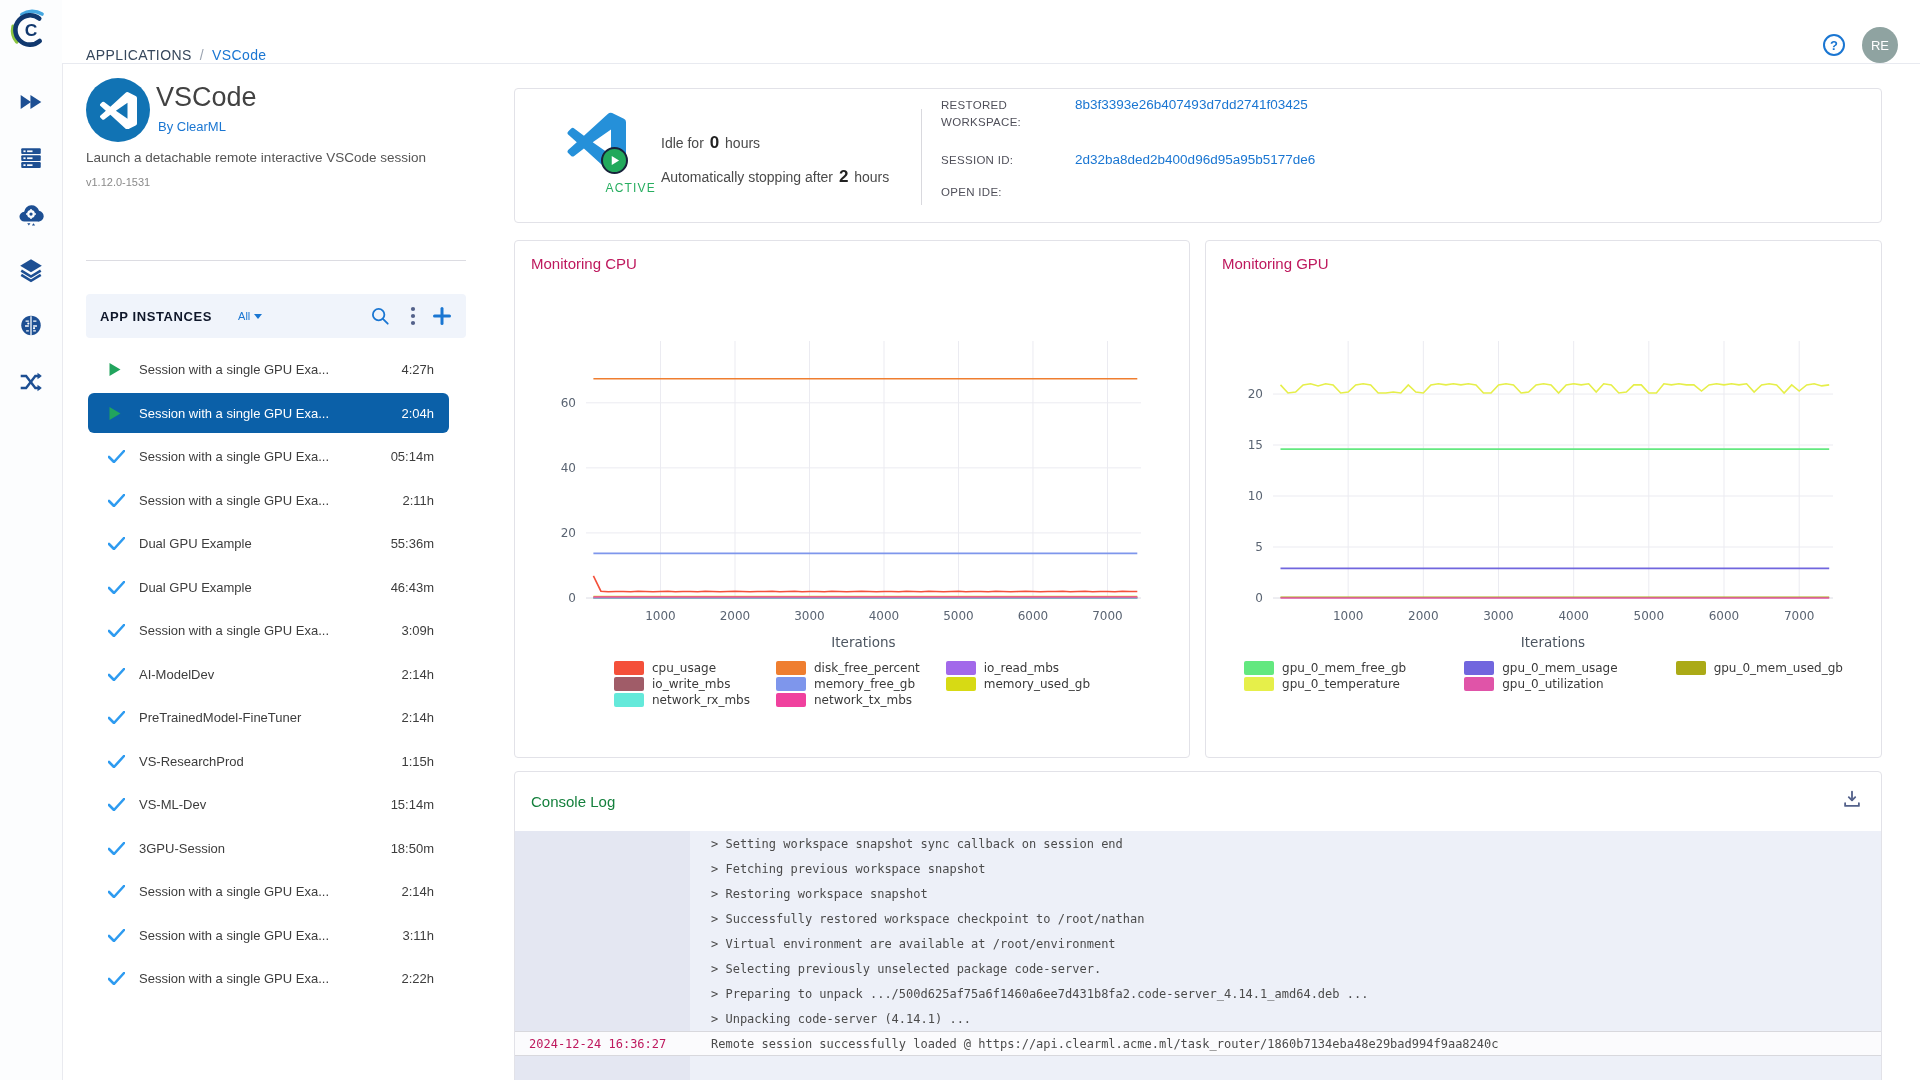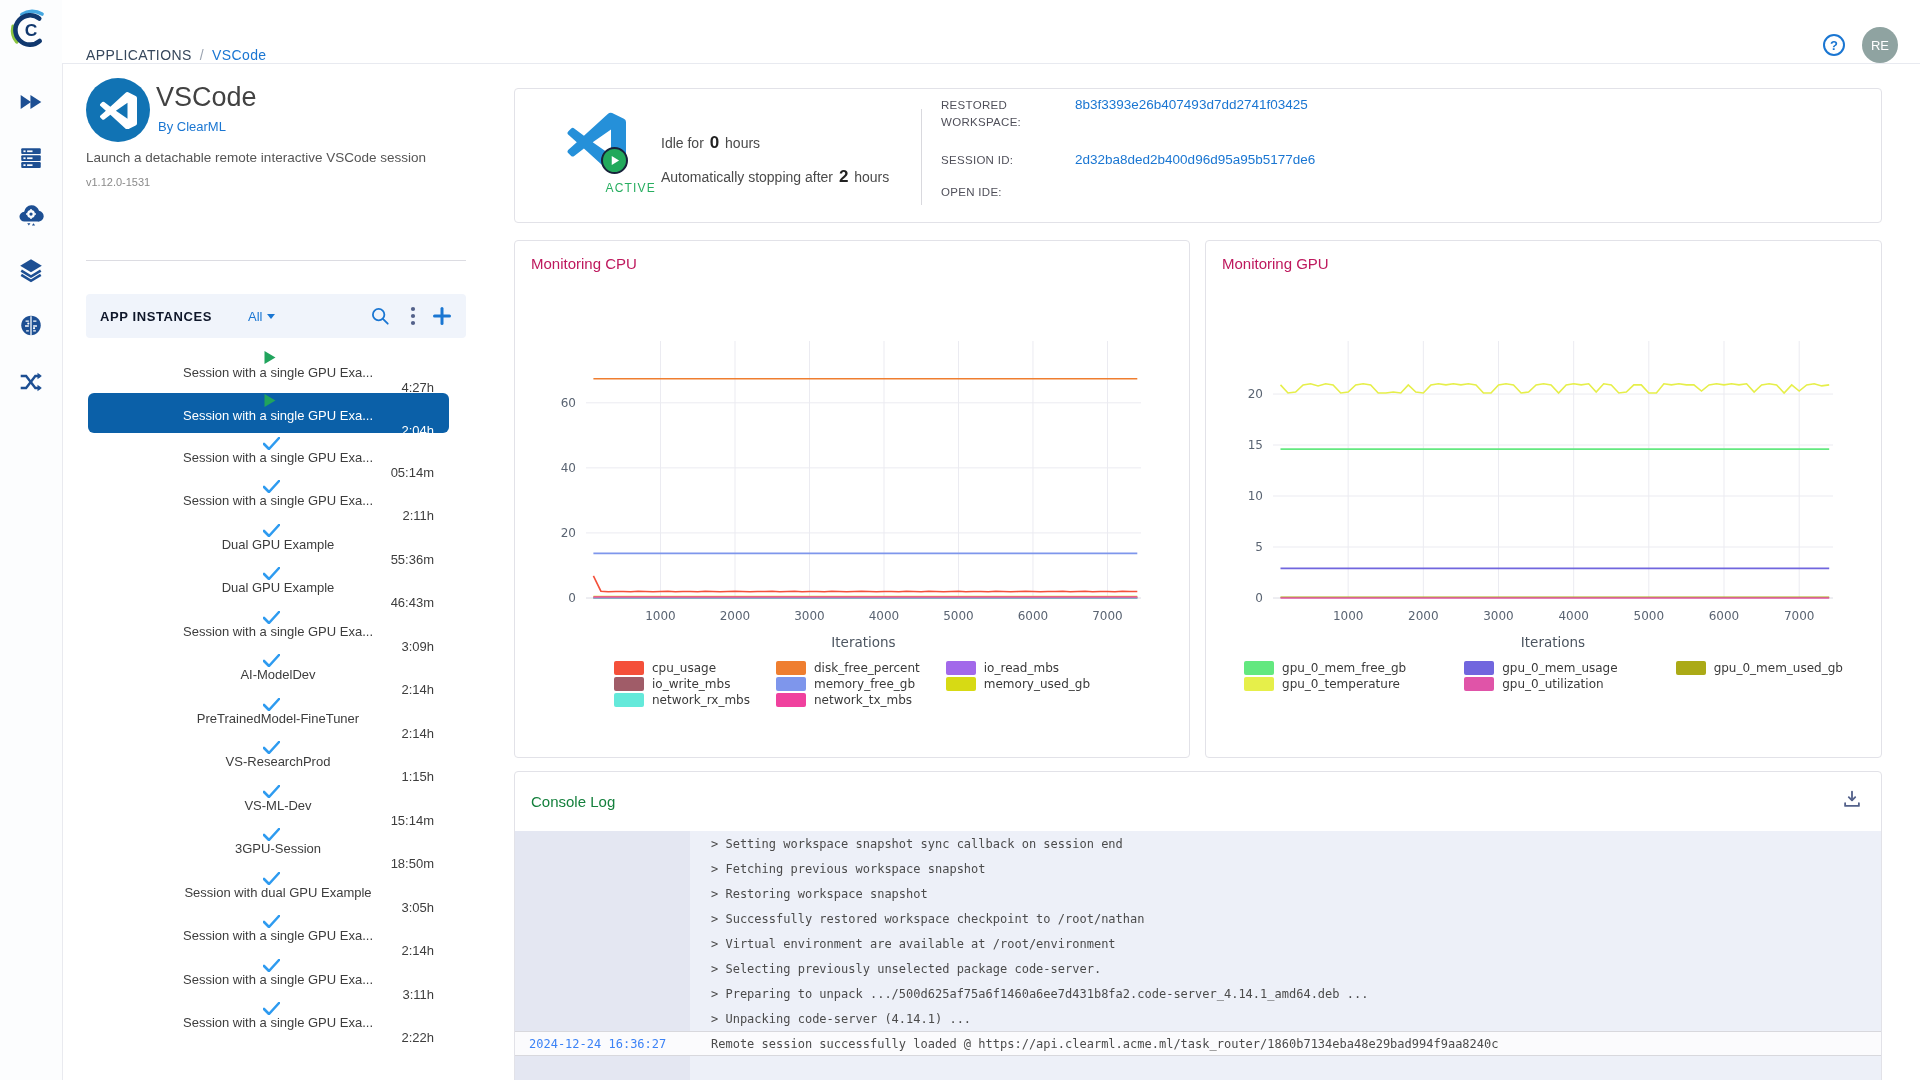--- a/index.html
+++ b/index.html
@@ -26,30 +26,30 @@
             background:#1173b4;display:flex;align-items:center;justify-content:center;}
   .app-title{position:absolute;left:156px;top:82px;font-size:27px;color:#424242;}
   .app-by{position:absolute;left:158px;top:119px;font-size:13px;color:#1a76d2;cursor:pointer;}
   .app-desc{position:absolute;left:86px;top:150px;font-size:13.5px;color:#555;}
   .app-ver{position:absolute;left:86px;top:176px;font-size:11px;color:#8a8a8a;}
   .panel-divider{position:absolute;left:86px;top:260px;width:380px;height:1px;background:#dcdce2;}
   
   .inst-toolbar{position:absolute;left:86px;top:294px;width:380px;height:44px;background:#f0f4fb;
                 border-radius:4px;display:flex;align-items:center;box-sizing:border-box;padding:0 14px;}
   .inst-title{font-size:13px;color:#0f172a;letter-spacing:.6px;font-weight:700;}
-  .inst-filter{margin-left:36px;color:#1a76d2;font-size:13px;display:flex;align-items:center;gap:4px;cursor:pointer;}
+  .inst-filter{margin-left:26px;color:#1a76d2;font-size:11px;display:flex;align-items:center;gap:4px;cursor:pointer;}
   .caret-down{width:0;height:0;border-left:4.5px solid transparent;border-right:4.5px solid transparent;
               border-top:5px solid #1a76d2;}
   .tb-ic{cursor:pointer;display:flex;align-items:center;justify-content:center;}
   .tb-search{margin-left:auto;}
   .tb-kebab{margin-left:20px;}
   .tb-plus{margin-left:16px;}
   .inst-list{position:absolute;left:86px;top:346px;width:380px;}
   .irow{height:40px;margin:3.5px 17px 3.5px 2px;display:flex;align-items:center;
-        padding:0 15px 0 20px;border-radius:6px;cursor:pointer;flex-direction:column;}
+        padding:0 15px 0 20px;border-radius:6px;cursor:pointer;}
   .irow .ric{width:17px;display:flex;flex:none;}
   .irow .rlabel{margin-left:14px;font-size:13px;color:#3d3d3d;white-space:nowrap;}
   .irow .rtime{margin-left:auto;font-size:13px;color:#3d3d3d;}
   .irow.selected{background:#0b60a8;}
   .irow.selected .rlabel,.irow.selected .rtime{color:#fff;}
   
   .card{position:absolute;background:#fff;border:1px solid #e2e2e8;border-radius:4px;box-sizing:border-box;}
   .status-card{left:514px;top:88px;width:1368px;height:135px;}
   .vs-logo-wrap{position:absolute;left:51px;top:22px;width:60px;height:60px;}
   .vs-badge{position:absolute;left:86px;top:58px;width:27px;height:27px;border-radius:50%;background:#22a95c;
@@ -77,21 +77,21 @@
   .lg-swatch{width:30px;height:14px;border-radius:2px;margin-right:8px;}
   .lg-label{font-size:12px;color:#3a3a3a;font-family:"DejaVu Sans",sans-serif;}
   
   .console-card{left:514px;top:771px;width:1368px;height:320px;overflow:hidden;}
   .console-title{position:absolute;left:16px;top:21px;font-size:15px;color:#15803d;}
   .dl-btn{position:absolute;right:18px;top:16px;cursor:pointer;}
   .clog-area{position:absolute;left:0;right:0;top:59px;bottom:0;background:#edf0f8;overflow:hidden;}
   .clog-gutter{position:absolute;left:0;top:0;bottom:0;width:175px;background:#e4e7f2;}
   .clog-rows{position:relative;}
   .clog-row{height:25px;display:flex;align-items:center;font-family:"DejaVu Sans Mono",monospace;font-size:12px;}
-  .clog-time{width:175px;flex:none;box-sizing:border-box;padding-left:14px;color:#3b82f6;}
+  .clog-time{width:175px;flex:none;box-sizing:border-box;padding-left:14px;color:#be185d;}
   .clog-msg{padding-left:21px;color:#4b4b4b;white-space:pre;}
   .clog-row.hl{background:#fbfbfd;box-shadow:inset 0 1px 0 #d8d8dd, inset 0 -1px 0 #d8d8dd;}
 </style>
 </head>
 <body>
 
 <div id="app">
 
   <aside class="rail">
     <div class="rail-logo">
@@ -327,29 +327,20 @@
         <span class="rtime">15:14m</span>
       </div>
       <div class="irow">
         <span class="ric">
           <svg width="17" height="13" viewBox="0 0 17 13">
             <polyline points="1,7 6,12 16,1" fill="none" stroke="#2e9bf0" stroke-width="2.6" stroke-linecap="round" stroke-linejoin="round"></polyline>
           </svg>
         </span>
         <span class="rlabel">3GPU-Session</span>
         <span class="rtime">18:50m</span>
-      </div>
-      <div class="irow">
-        <span class="ric">
-          <svg width="17" height="13" viewBox="0 0 17 13">
-            <polyline points="1,7 6,12 16,1" fill="none" stroke="#2e9bf0" stroke-width="2.6" stroke-linecap="round" stroke-linejoin="round"></polyline>
-          </svg>
-        </span>
-        <span class="rlabel">Session with dual GPU Example</span>
-        <span class="rtime">3:05h</span>
       </div>
       <div class="irow">
         <span class="ric">
           <svg width="17" height="13" viewBox="0 0 17 13">
             <polyline points="1,7 6,12 16,1" fill="none" stroke="#2e9bf0" stroke-width="2.6" stroke-linecap="round" stroke-linejoin="round"></polyline>
           </svg>
         </span>
         <span class="rlabel">Session with a single GPU Exa...</span>
         <span class="rtime">2:14h</span>
       </div>

